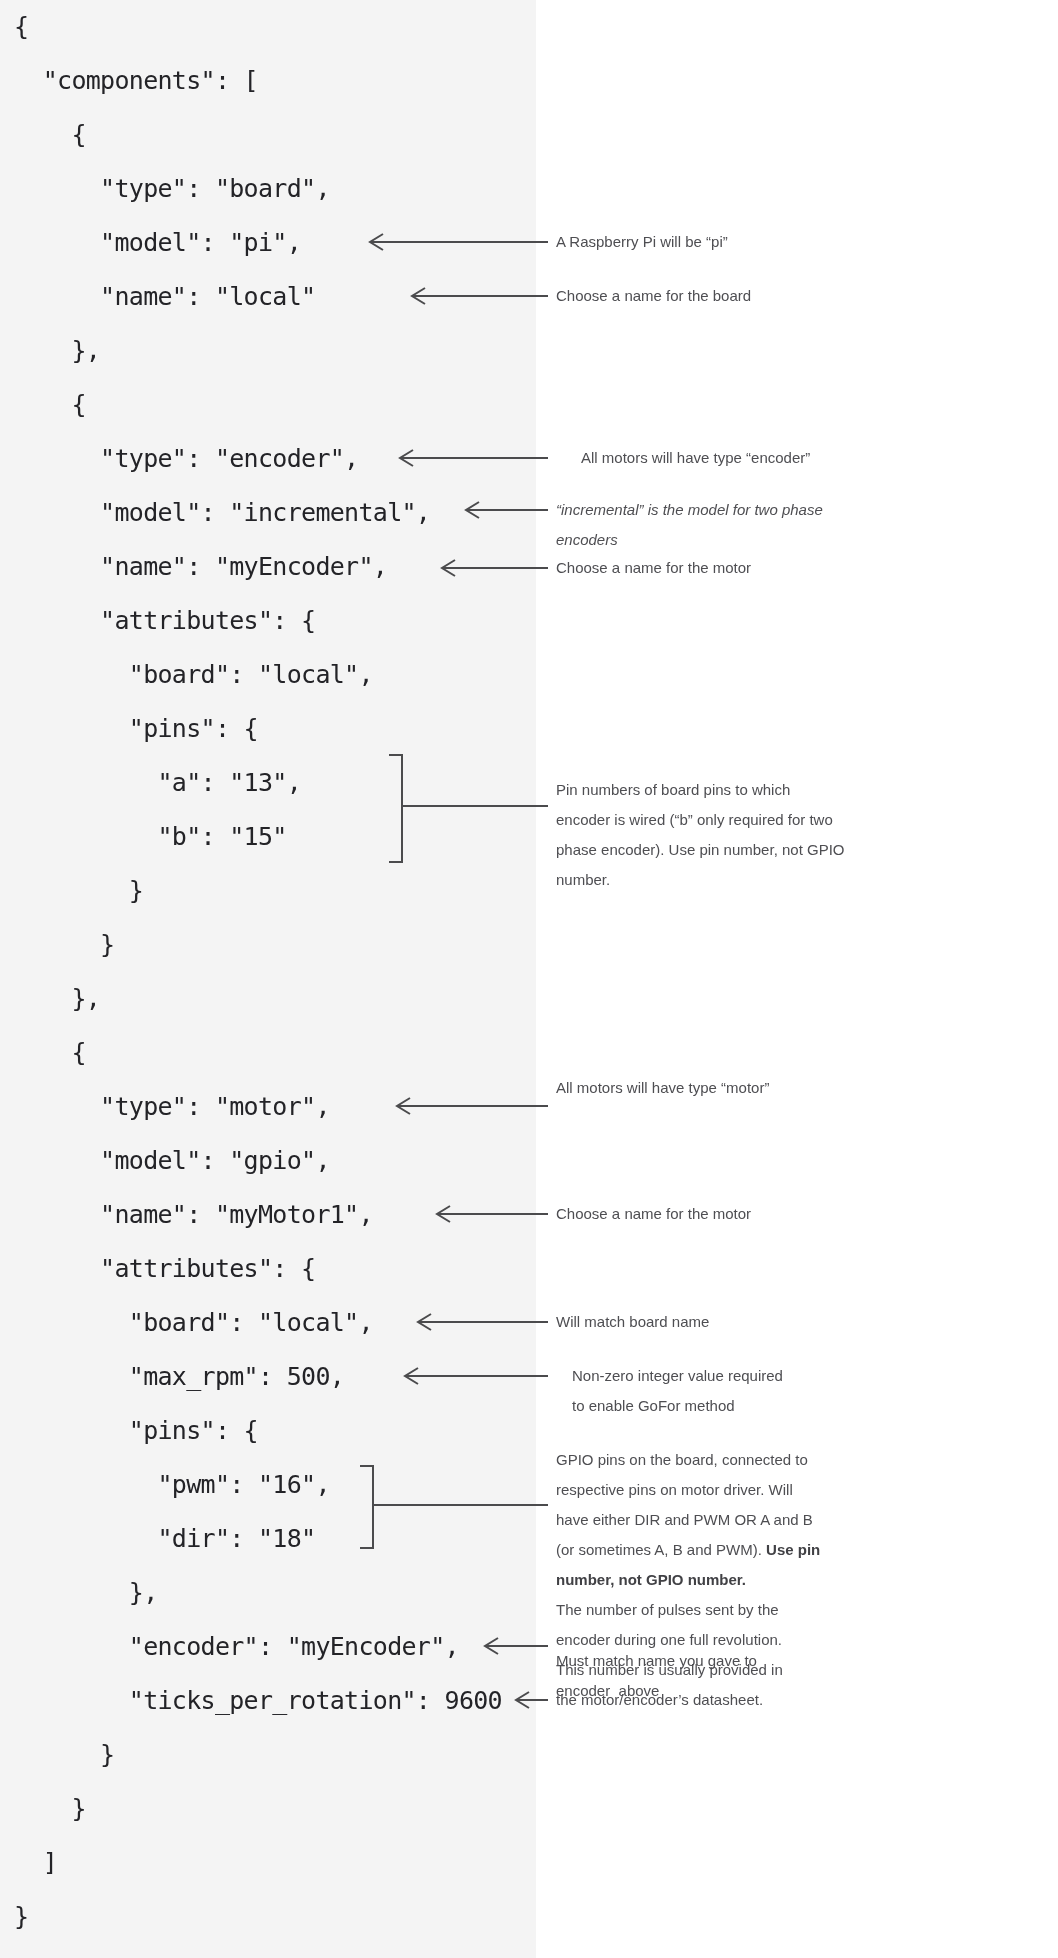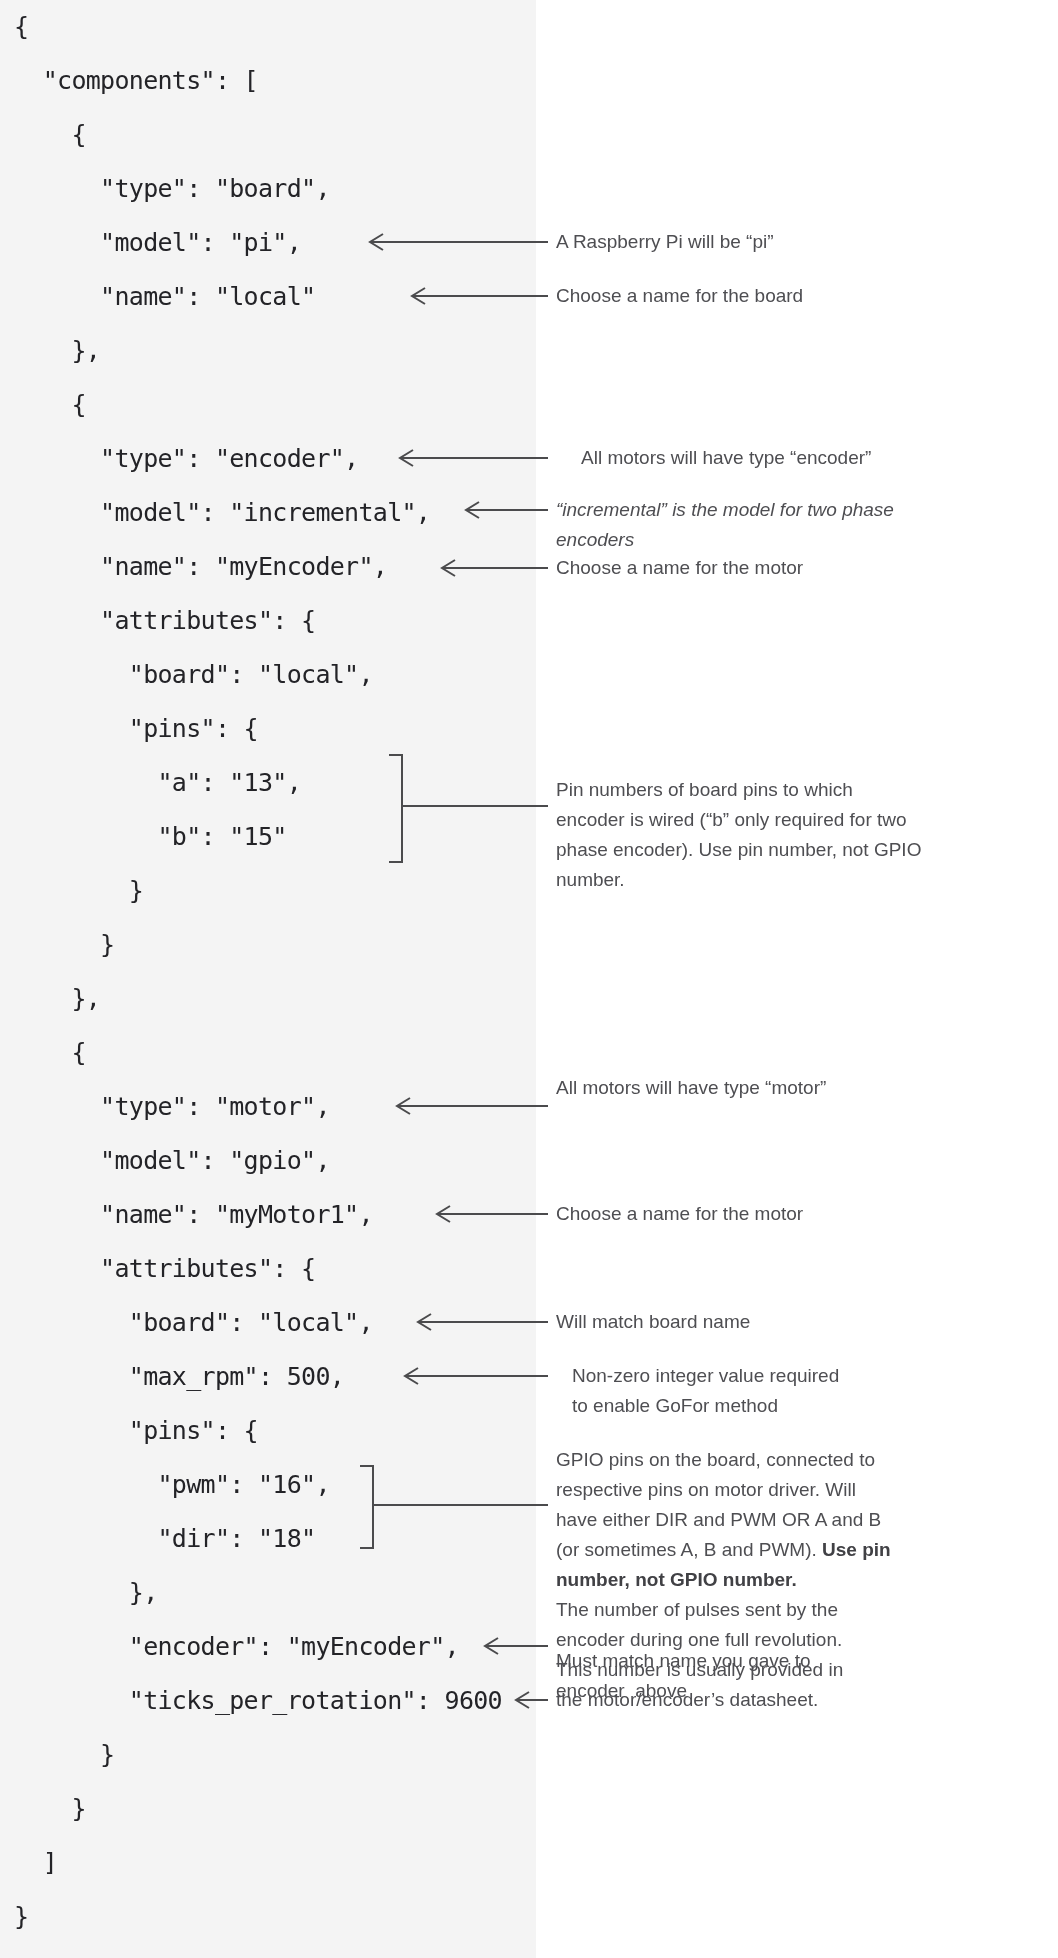--- a/index.html
+++ b/index.html
@@ -34,21 +34,21 @@
   }
   #connector-layer path {
     stroke: #4b4b4d;
     stroke-width: 2;
     fill: none;
   }
   .annotation {
     position: absolute;
     left: 556px;
     max-width: 500px;
-    font-size: 19px;
+    font-size: 15px;
     line-height: 30px;
     color: #4e4e52;
     white-space: pre-wrap;
   }
   .annotation .b {
     font-weight: bold;
     color: #414145;
   }
 </style>
 </head>

